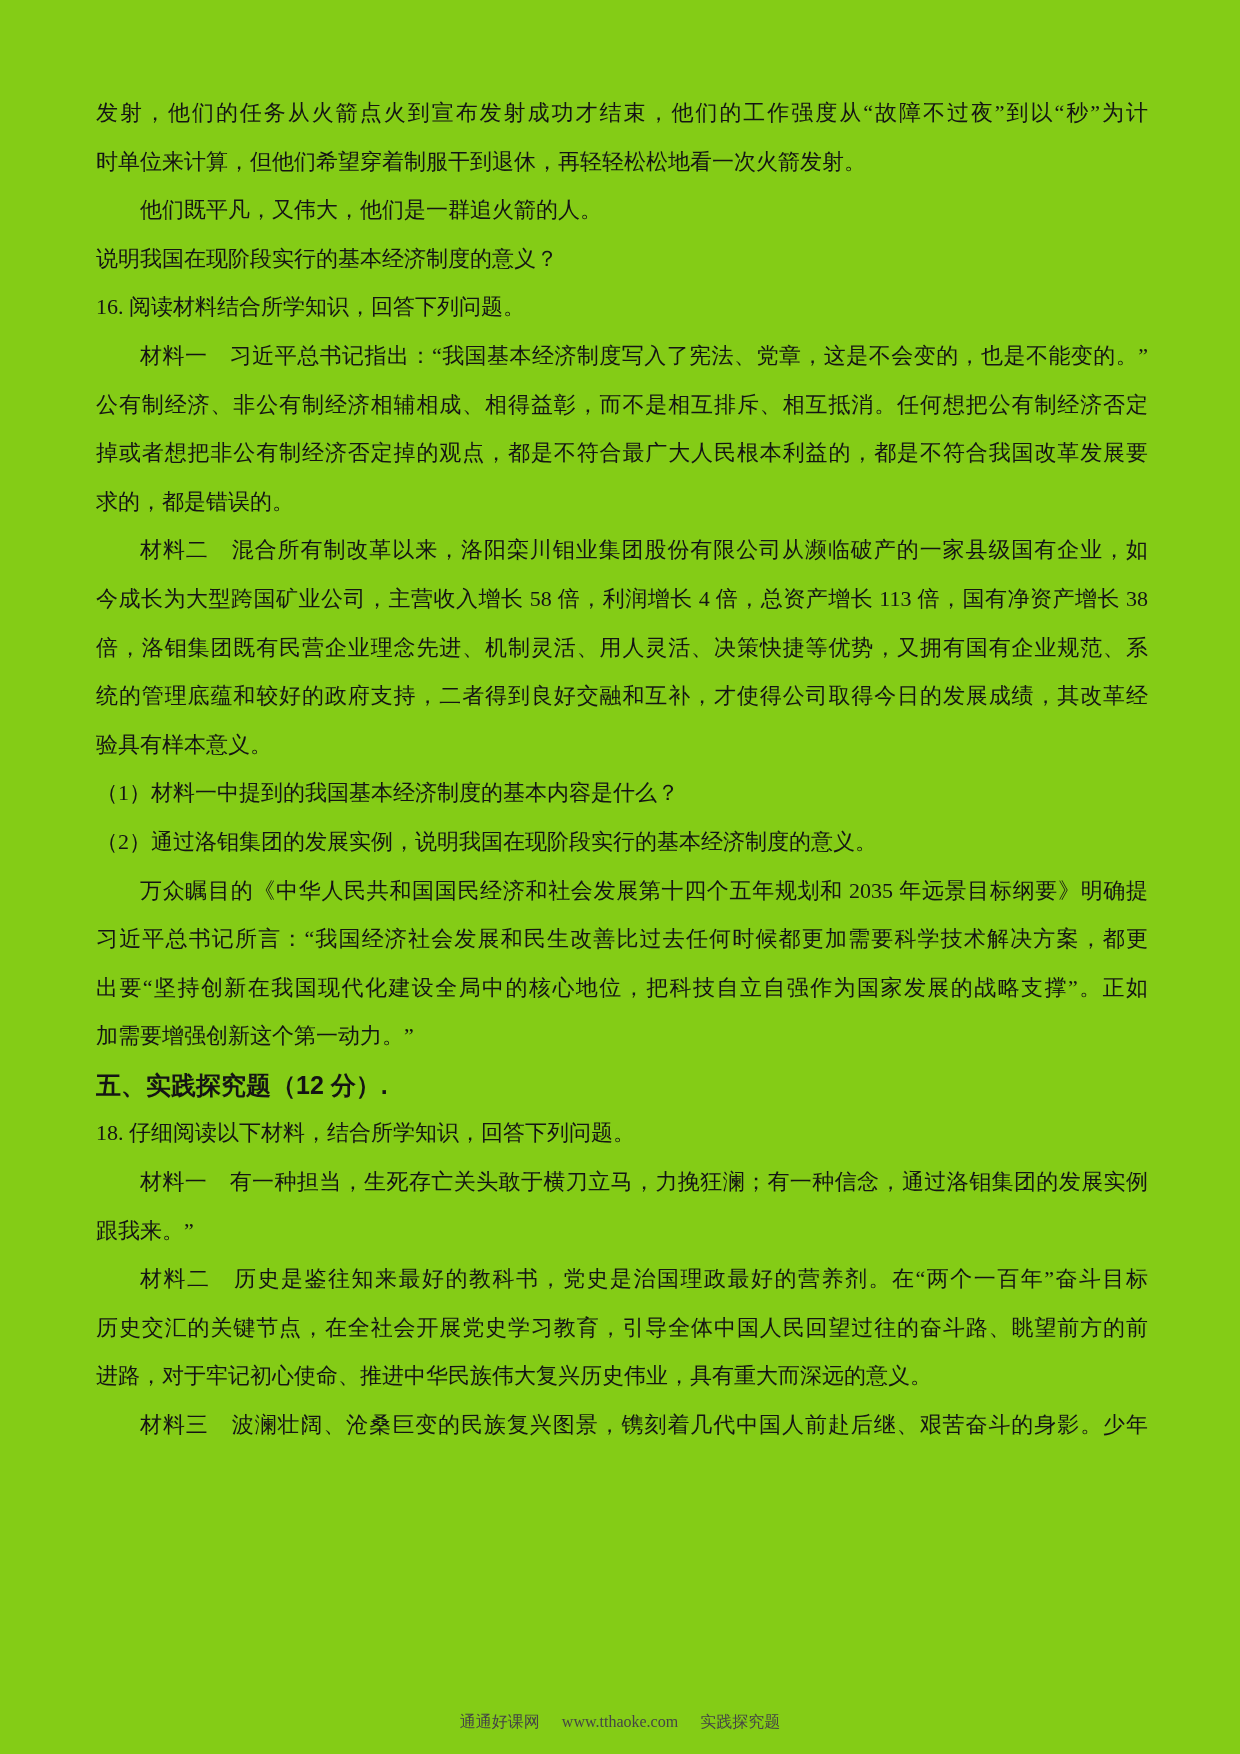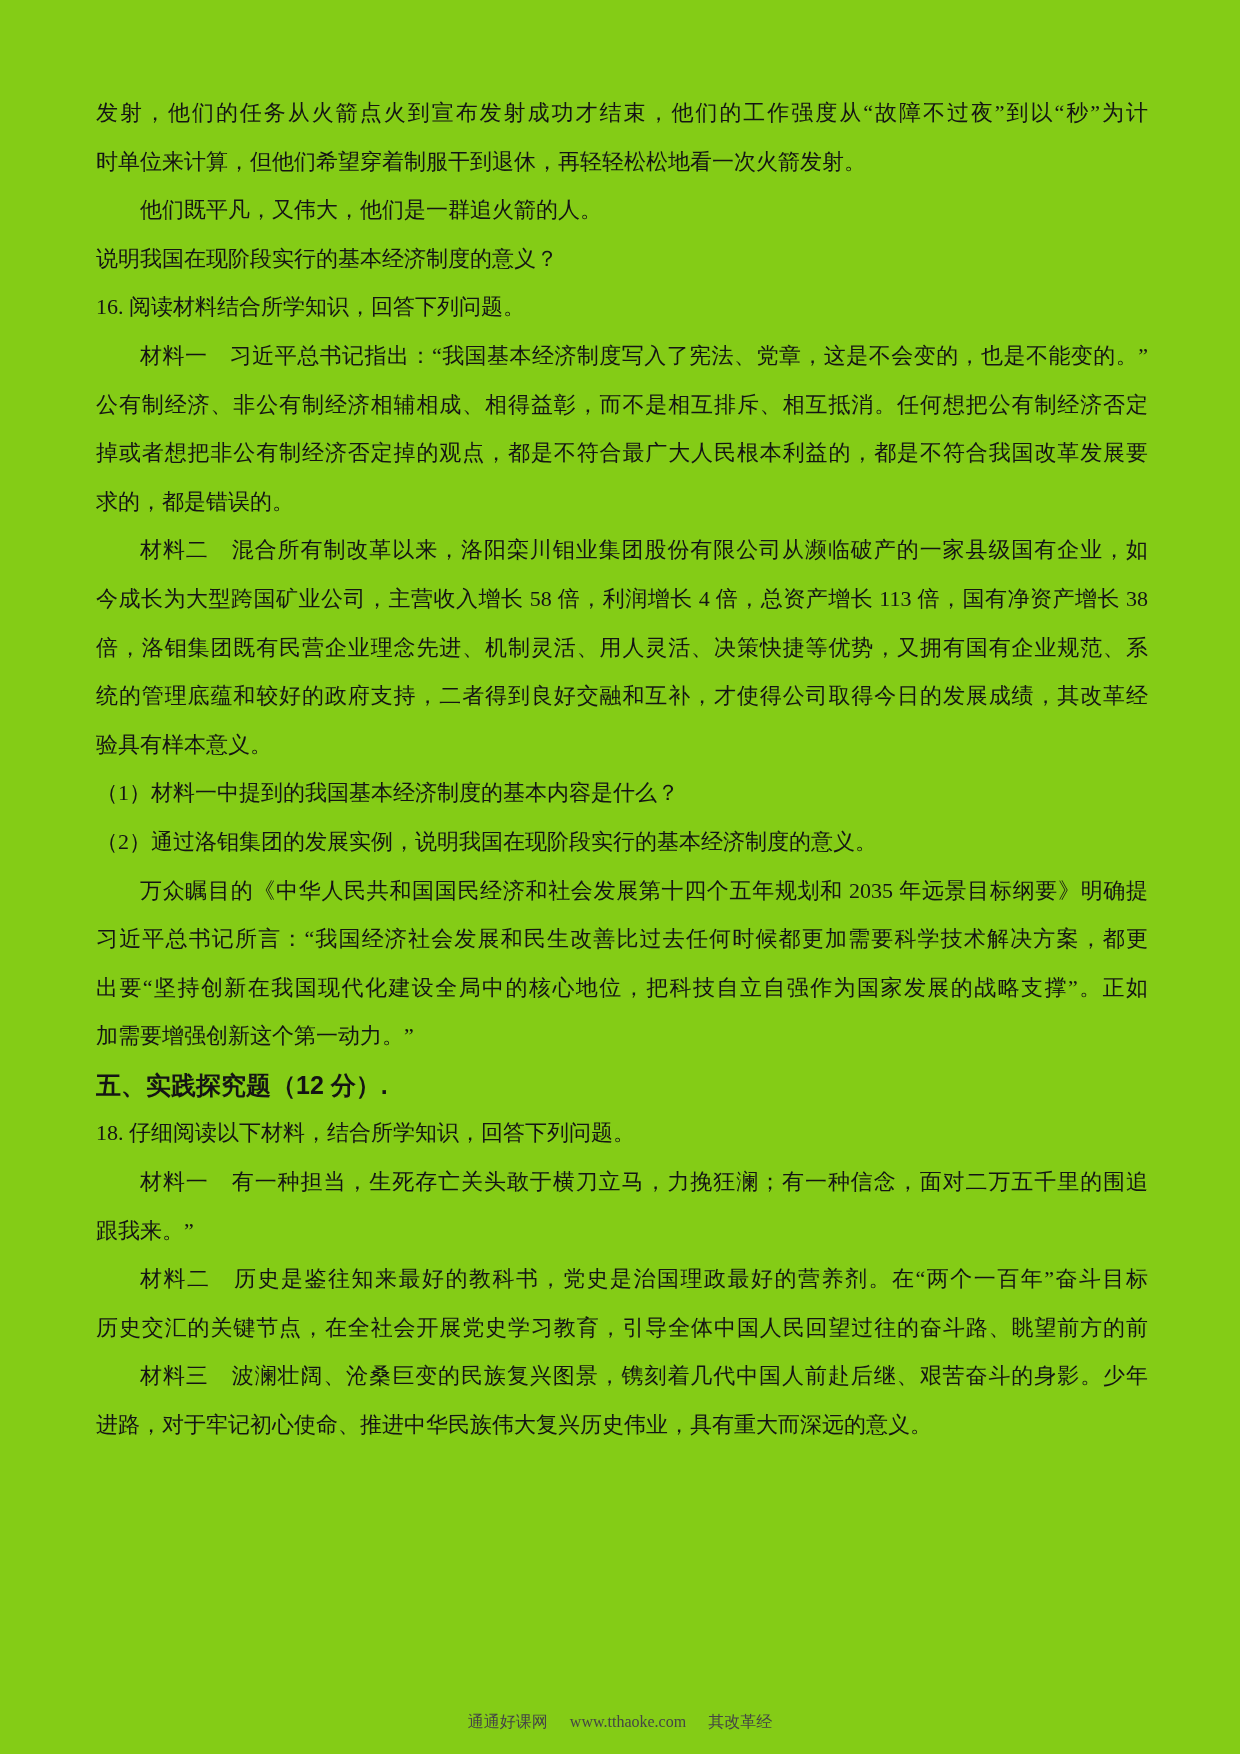--- a/index.html
+++ b/index.html
@@ -74,25 +74,25 @@
       <div class="line just">统的管理底蕴和较好的政府支持，二者得到良好交融和互补，才使得公司取得今日的发展成绩，其改革经</div>
       <div class="line">验具有样本意义。</div>
       <div class="line">（1）材料一中提到的我国基本经济制度的基本内容是什么？</div>
       <div class="line">（2）通过洛钼集团的发展实例，说明我国在现阶段实行的基本经济制度的意义。</div>
       <div class="line just indent">万众瞩目的《中华人民共和国国民经济和社会发展第十四个五年规划和 2035 年远景目标纲要》明确提</div>
       <div class="line just">习近平总书记所言：“我国经济社会发展和民生改善比过去任何时候都更加需要科学技术解决方案，都更</div>
       <div class="line just">出要“坚持创新在我国现代化建设全局中的核心地位，把科技自立自强作为国家发展的战略支撑”。正如</div>
       <div class="line">加需要增强创新这个第一动力。”</div>
       <div class="line heading">五、实践探究题（12 分）.</div>
       <div class="line">18. 仔细阅读以下材料，结合所学知识，回答下列问题。</div>
-      <div class="line just indent">材料一　有一种担当，生死存亡关头敢于横刀立马，力挽狂澜；有一种信念，面对二万五千里的围追</div>
+      <div class="line just indent">材料一　有一种担当，生死存亡关头敢于横刀立马，力挽狂澜；有一种信念，通过洛钼集团的发展实例</div>
       <div class="line">跟我来。”</div>
       <div class="line just indent">材料二　历史是鉴往知来最好的教科书，党史是治国理政最好的营养剂。在“两个一百年”奋斗目标</div>
       <div class="line just">历史交汇的关键节点，在全社会开展党史学习教育，引导全体中国人民回望过往的奋斗路、眺望前方的前</div>
+      <div class="line">进路，对于牢记初心使命、推进中华民族伟大复兴历史伟业，具有重大而深远的意义。</div>
       <div class="line just indent">材料三　波澜壮阔、沧桑巨变的民族复兴图景，镌刻着几代中国人前赴后继、艰苦奋斗的身影。少年</div>
-      <div class="line">进路，对于牢记初心使命、推进中华民族伟大复兴历史伟业，具有重大而深远的意义。</div>
     </div>
   <div class="footer">
     <span>通通好课网</span>
     <span>www.tthaoke.com</span>
-    <span>其改革经</span>
+    <span>实践探究题</span>
   </div>
 </div>
 
 </body></html>

